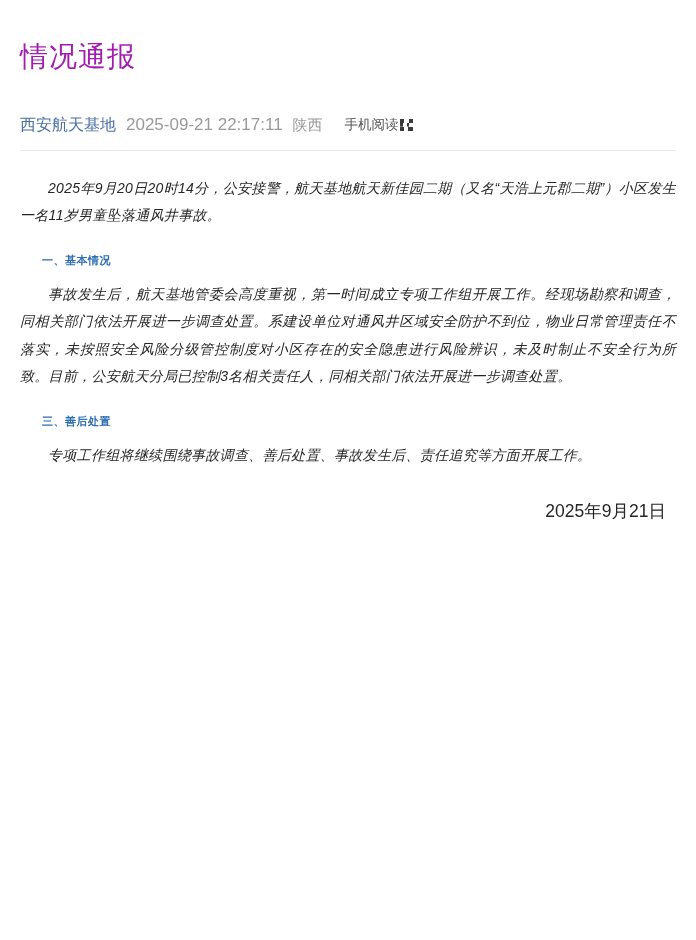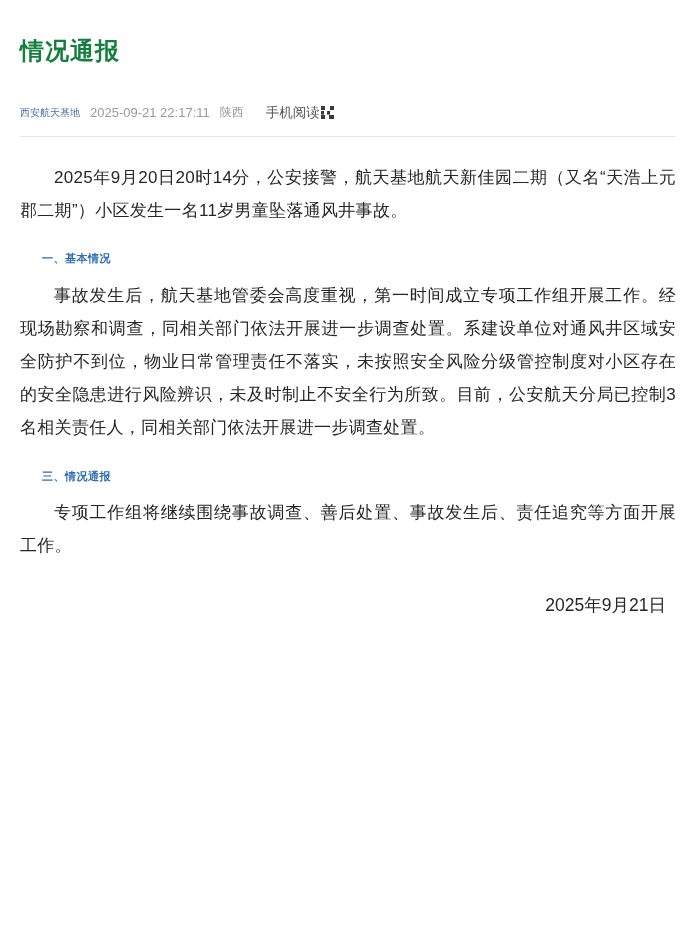--- a/index.html
+++ b/index.html
@@ -16,48 +16,48 @@
   }
   .page {
     position: relative;
     width: 696px;
     height: 940px;
     box-sizing: border-box;
     padding: 0 20px;
     background: #ffffff;
   }
   .article-title {
-    font-size: 24px;
-    font-weight: bold;
-    color: #15803d;
+    font-size: 28px;
+    font-weight: normal;
+    color: #a21caf;
     letter-spacing: 1px;
     padding-top: 18px;
     padding-bottom: 6px;
     line-height: 1.4;
   }
   .meta-row {
     display: flex;
     align-items: center;
     gap: 10px;
     font-size: 13px;
     color: #8a8a8a;
     padding-top: 14px;
     padding-bottom: 10px;
   }
   .meta-source {
     color: #4a6fa5;
-    font-size: 10px;
+    font-size: 16px;
   }
   .meta-time {
     color: #9a9a9a;
-    font-size: 13px;
+    font-size: 17px;
   }
   .meta-region {
     color: #9a9a9a;
-    font-size: 12px;
+    font-size: 15px;
   }
   .meta-readmode {
     color: #555555;
     font-size: 13.5px;
     margin-left: 12px;
     display: inline-flex;
     align-items: center;
     gap: 1px;
     font-family: Liberation Mono, monospace;
   }
@@ -73,27 +73,28 @@
   .divider {
     height: 1px;
     background: #e8e8e8;
     margin: 4px 0 6px 0;
   }
   .body-content {
     padding-top: 18px;
   }
   p.para {
     margin: 0 0 14px 0;
-    font-size: 17px;
+    font-size: 14px;
     line-height: 1.95;
     color: #262626;
     text-align: justify;
     text-justify: inter-ideograph;
     text-indent: 2em;
     letter-spacing: 0.3px;
+    font-style: italic;
   }
   h2.section-heading {
     margin: 22px 0 10px 0;
     font-size: 11px;
     font-weight: bold;
     color: #2f6fb3;
     text-indent: 2em;
     line-height: 1.8;
     letter-spacing: 0.5px;
   }
@@ -131,21 +132,21 @@
   <div class="divider"></div>
 
   <div class="body-content">
 
     <p class="para">2025年9月20日20时14分，公安接警，航天基地航天新佳园二期（又名“天浩上元郡二期”）小区发生一名11岁男童坠落通风井事故。</p>
 
     <h2 class="section-heading">一、基本情况</h2>
 
     <p class="para">事故发生后，航天基地管委会高度重视，第一时间成立专项工作组开展工作。经现场勘察和调查，同相关部门依法开展进一步调查处置。系建设单位对通风井区域安全防护不到位，物业日常管理责任不落实，未按照安全风险分级管控制度对小区存在的安全隐患进行风险辨识，未及时制止不安全行为所致。目前，公安航天分局已控制3名相关责任人，同相关部门依法开展进一步调查处置。</p>
 
-    <h2 class="section-heading">三、情况通报</h2>
+    <h2 class="section-heading">三、善后处置</h2>
     <p class="para">专项工作组将继续围绕事故调查、善后处置、事故发生后、责任追究等方面开展工作。</p>
 
     <div class="signature">
       <span class="sig-date">2025年9月21日</span>
     </div>
 
   </div>
 </div>
 
 </body></html>

